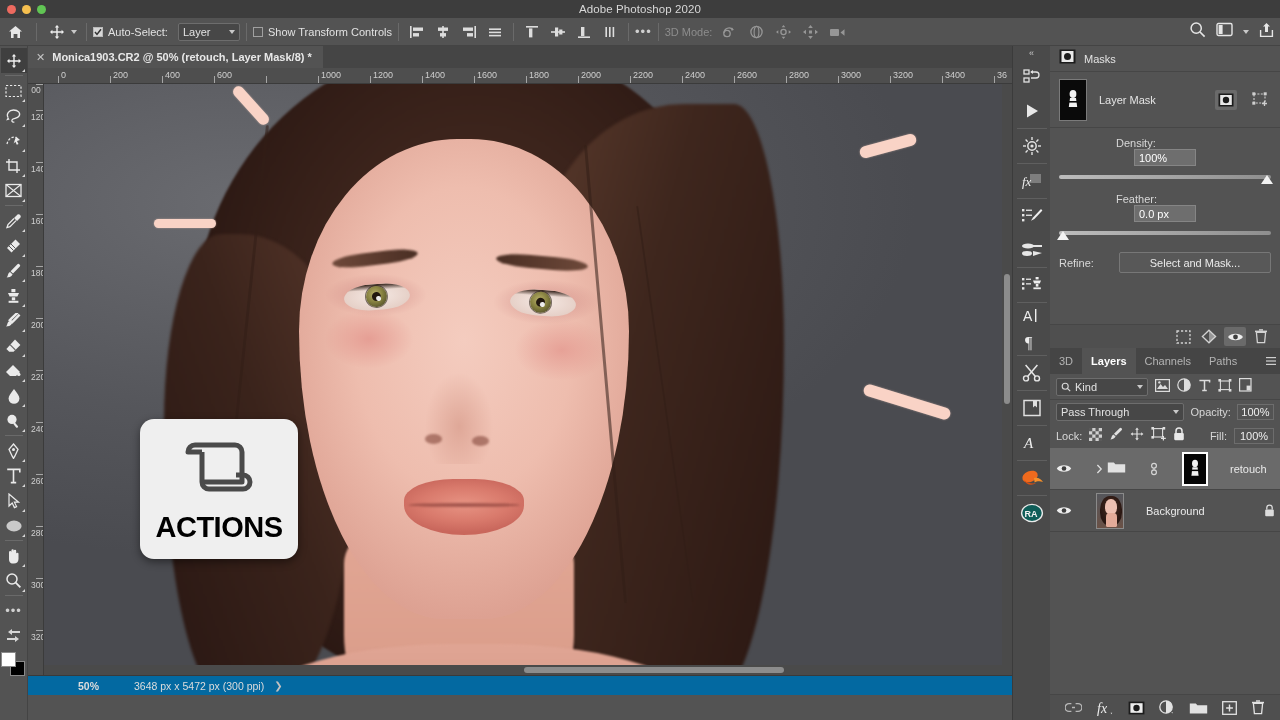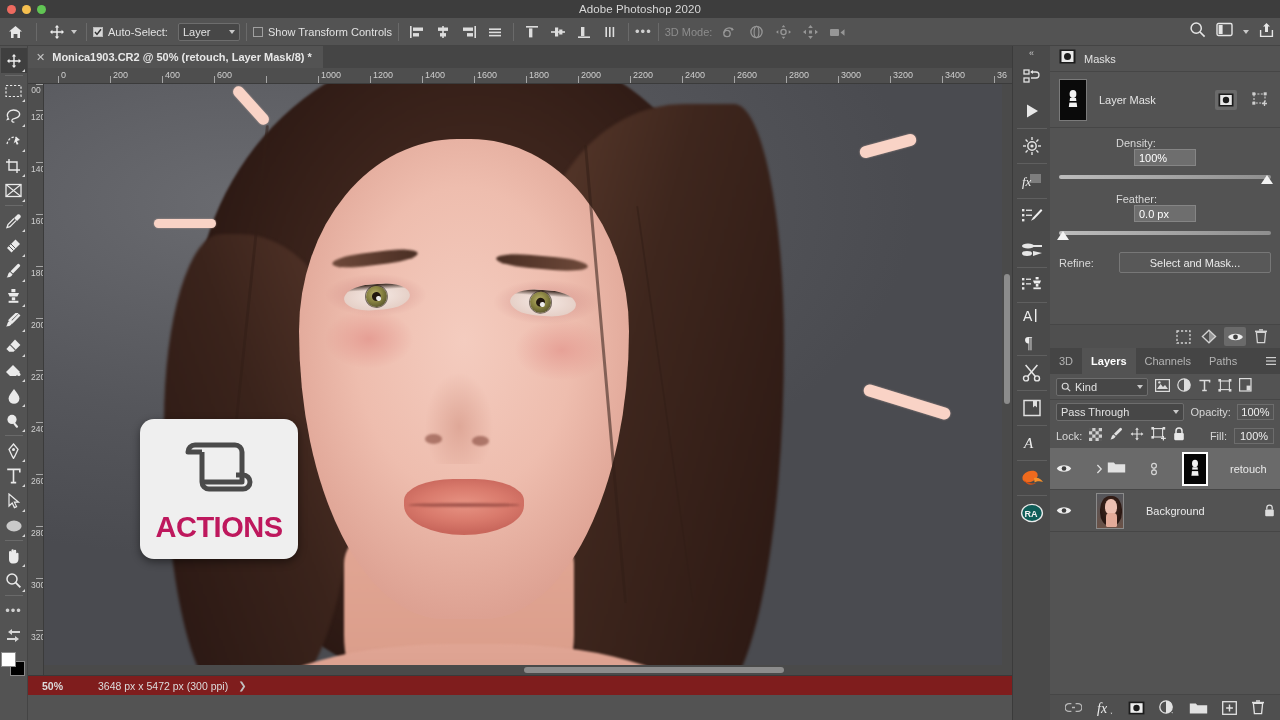--- a/index.html
+++ b/index.html
@@ -220,21 +220,21 @@
   }
 
   
   .actions-logo {
     position:absolute; left: 96px; top: 335px; width: 158px; height: 140px;
     background: #efefef; border-radius: 14px;
     box-shadow: 0 3px 9px rgba(0,0,0,.45);
     display:flex; flex-direction:column; align-items:center; justify-content:center; gap:6px;
   }
   .actions-logo .label {
-    font-size: 29px; font-weight: bold; color:#be185d; letter-spacing: -0.5px;
+    font-size: 29px; font-weight: bold; color:#000000; letter-spacing: -0.5px;
   }
 
   
   .overlay-text { position:absolute; left: 54px; top: 498px; pointer-events:none; }
   .ov-line1 {
     font-size: 63px; font-weight: bold; color: #ee1b22; line-height: .95;
     -webkit-text-stroke: 7px #ffffff; paint-order: stroke fill;
     letter-spacing: -1px;
   }
   .ov-line2 {
@@ -245,22 +245,23 @@
 
   
   .scroll-v { position:absolute; right:0; top:16px; width:10px; height:591px; background:#4a4a4a; }
   .scroll-v .thumb { position:absolute; left:2px; top:190px; width:6px; height:130px; background:#8c8c8c; border-radius:3px; }
   .scroll-h { position:absolute; left:16px; bottom:0; right:10px; height:10px; background:#4a4a4a; }
   .scroll-h .thumb { position:absolute; left:480px; top:2px; width:260px; height:6px; background:#8c8c8c; border-radius:3px; }
 
   
   .statusbar {
     position:absolute; left:28px; top:675px; width:984px; height:20px;
-    background:#7f1d1d; display:flex; align-items:center; font-size:10.5px; color:#dcdcdc;
+    background:#0369a1; display:flex; align-items:center; font-size:10.5px; color:#dcdcdc;
     border-top:1px solid #3a3a3a;
+    padding-left:36px;
   }
   .zoomfield {
     width: 58px; padding-left: 14px; font-weight:bold;
   }
   .statusinfo { display:flex; align-items:center; gap:10px; padding-left: 12px; }
   .stat-arrow { color:#c0c0c0; font-size:10px; }
 
   
   .timelinebar {
     position:absolute; left:28px; top:695px; width:984px; height:25px; background:#3d3d3d;

